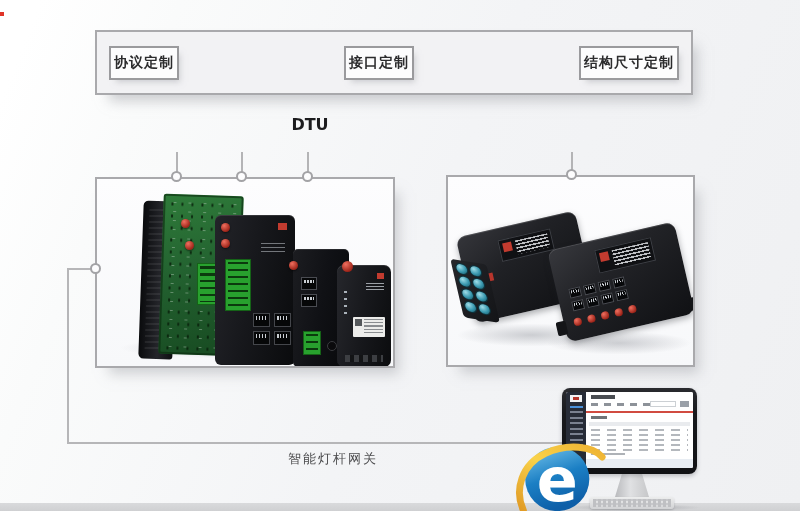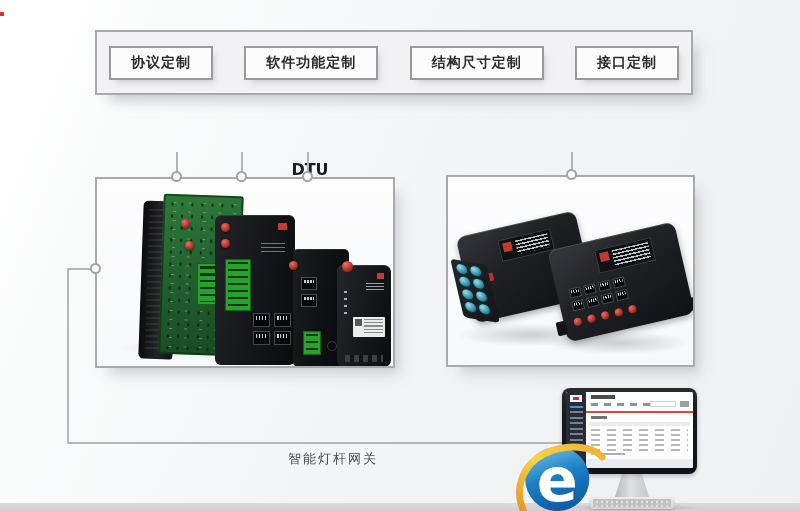--- a/index.html
+++ b/index.html
@@ -16,30 +16,30 @@
 
   
   .panel {
     left:95px; top:30px; width:598px; height:65px;
     background:#f2f2f4; border:2px solid #a9a9ac;
     display:flex; align-items:center; justify-content:space-between; padding:0 12px;
     box-shadow:9px 11px 12px -5px rgba(165,167,173,.55);
   }
   .btn {
     height:34px; background:#fcfcfd; border:2px solid #9a9a9d;
-    display:flex; align-items:center; justify-content:center; padding:0 20px;
+    display:flex; align-items:center; justify-content:center; padding:0 3px;
     font-size:14px; font-weight:700; color:#2c2c2e; letter-spacing:1px; white-space:nowrap;
     box-shadow:4px 5px 6px -3px rgba(165,167,173,.5); cursor:default;
   }
 
   
   .lab { font-size:16px; font-weight:700; color:#1c1c1e; text-align:center; }
   #lab-router  { left:137px; top:131px; width:80px; }
   #lab-gateway { left:199px; top:131px; width:80px; }
-  #lab-dtu     { left:270px; top:115px; width:80px;margin-top:45px; }
+  #lab-dtu     { left:270px; top:115px; width:80px; }
   #lab-pole    { left:495px; top:131px; width:152px; }
   .stem { width:2px; background:#b4b4b6; }
   #stem-1 { left:176px; top:152px; height:20px; }
   #stem-2 { left:241px; top:152px; height:20px; }
   #stem-3 { left:307px; top:152px; height:20px; }
   #stem-4 { left:571px; top:152px; height:19px; }
   .node {
     width:11px; height:11px; border:2px solid #a3a3a6; border-radius:50%;
     background:#fdfdfe; z-index:5;
   }
@@ -216,23 +216,22 @@
 </style>
 </head>
 <body>
 
 <div class="stage">
 
   <div class="abs red-artifact"></div>
 
   <div class="abs panel">
     <div class="btn">协议定制</div>
-    <div class="btn">软件功能定制</div>
+    <div class="btn">接口定制</div>
     <div class="btn">结构尺寸定制</div>
-    <div class="btn">接口定制</div>
   </div>
 
   <div class="abs lab" id="lab-dtu">DTU</div>
 
   <div class="abs stem" id="stem-1"></div>
   <div class="abs stem" id="stem-2"></div>
   <div class="abs stem" id="stem-3"></div>
   <div class="abs stem" id="stem-4"></div>
 
   <div class="abs cline" id="line-h1"></div>

